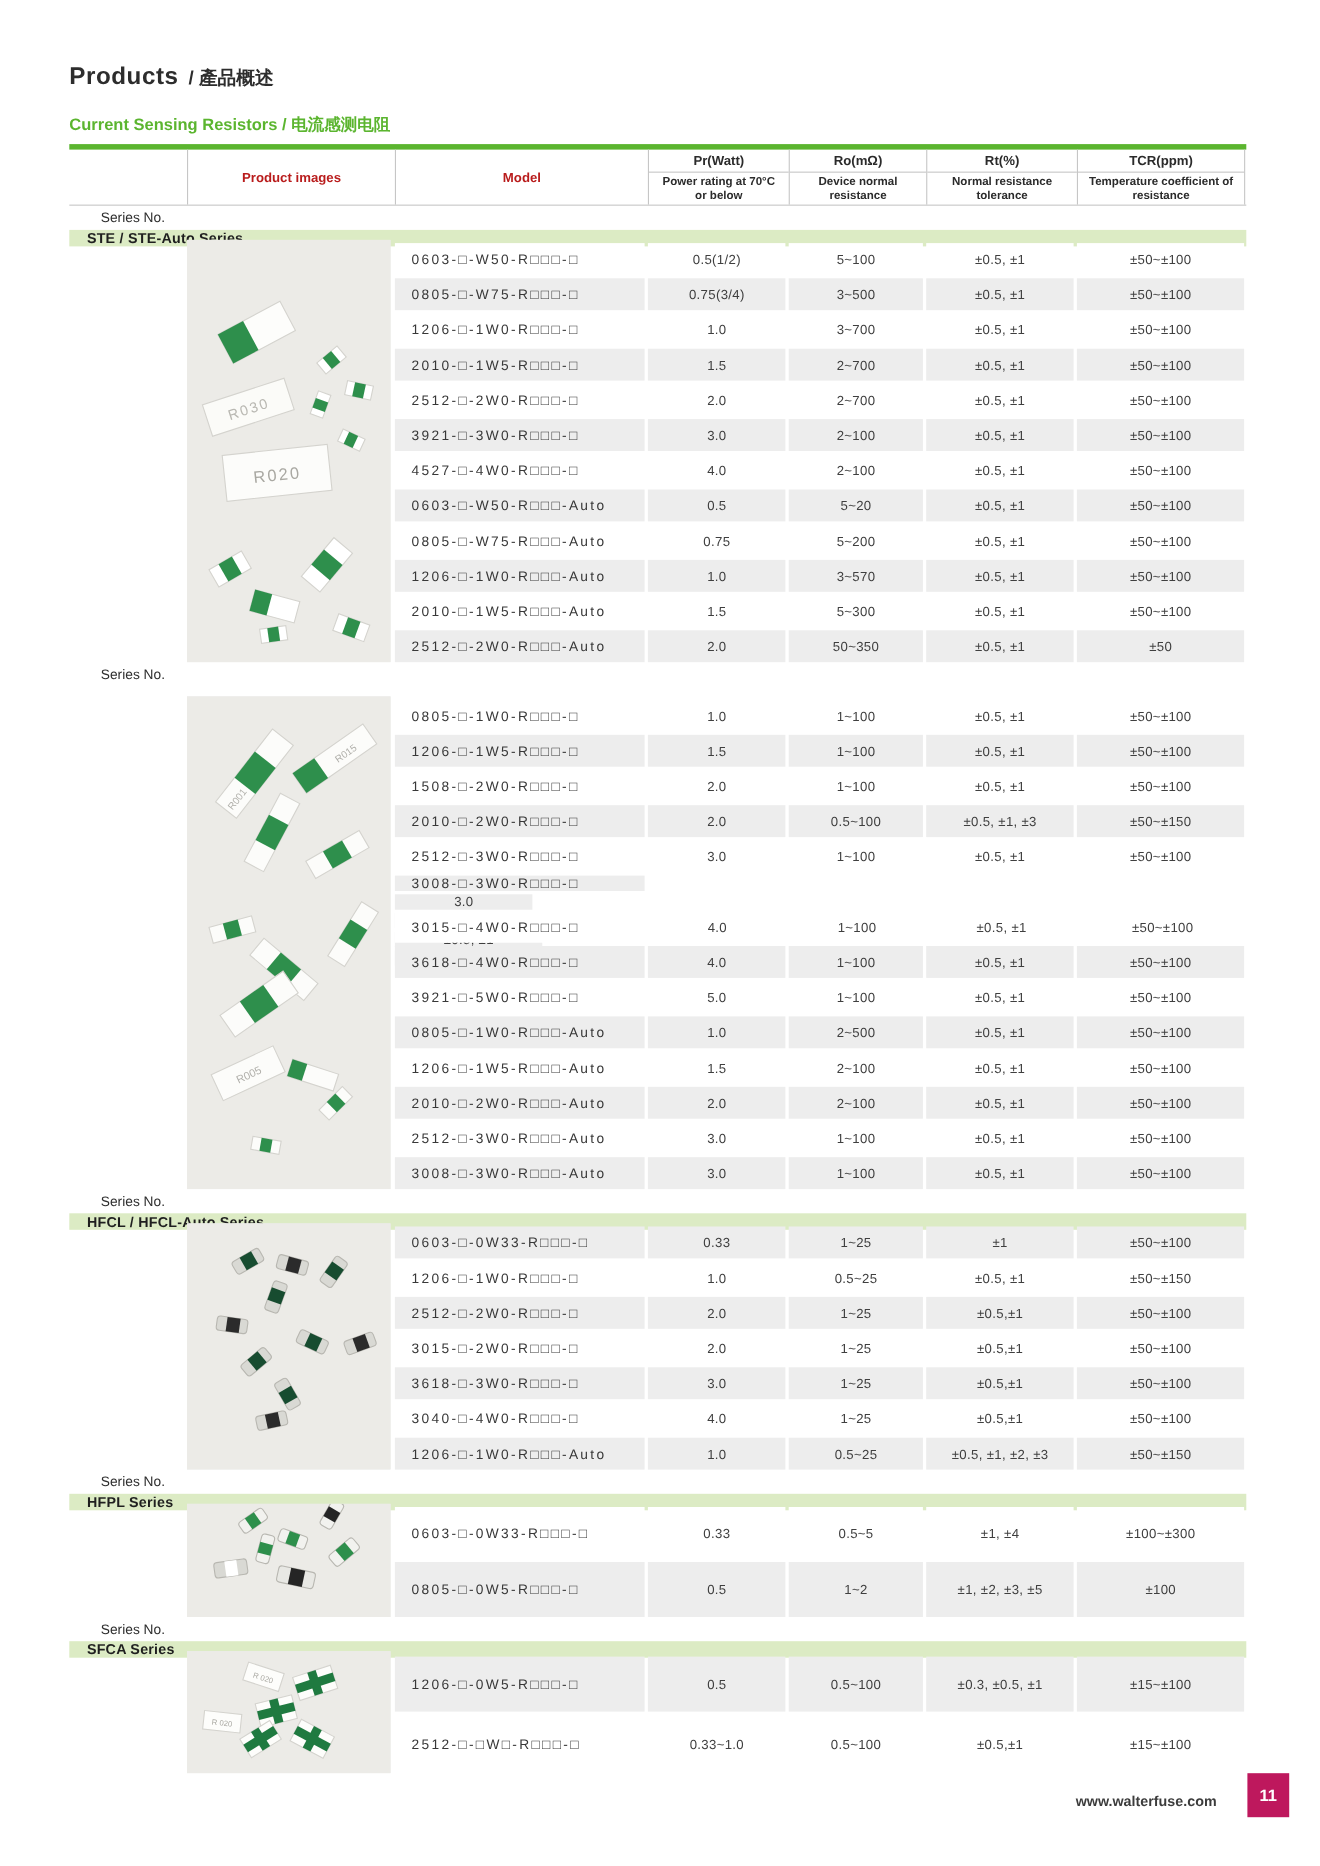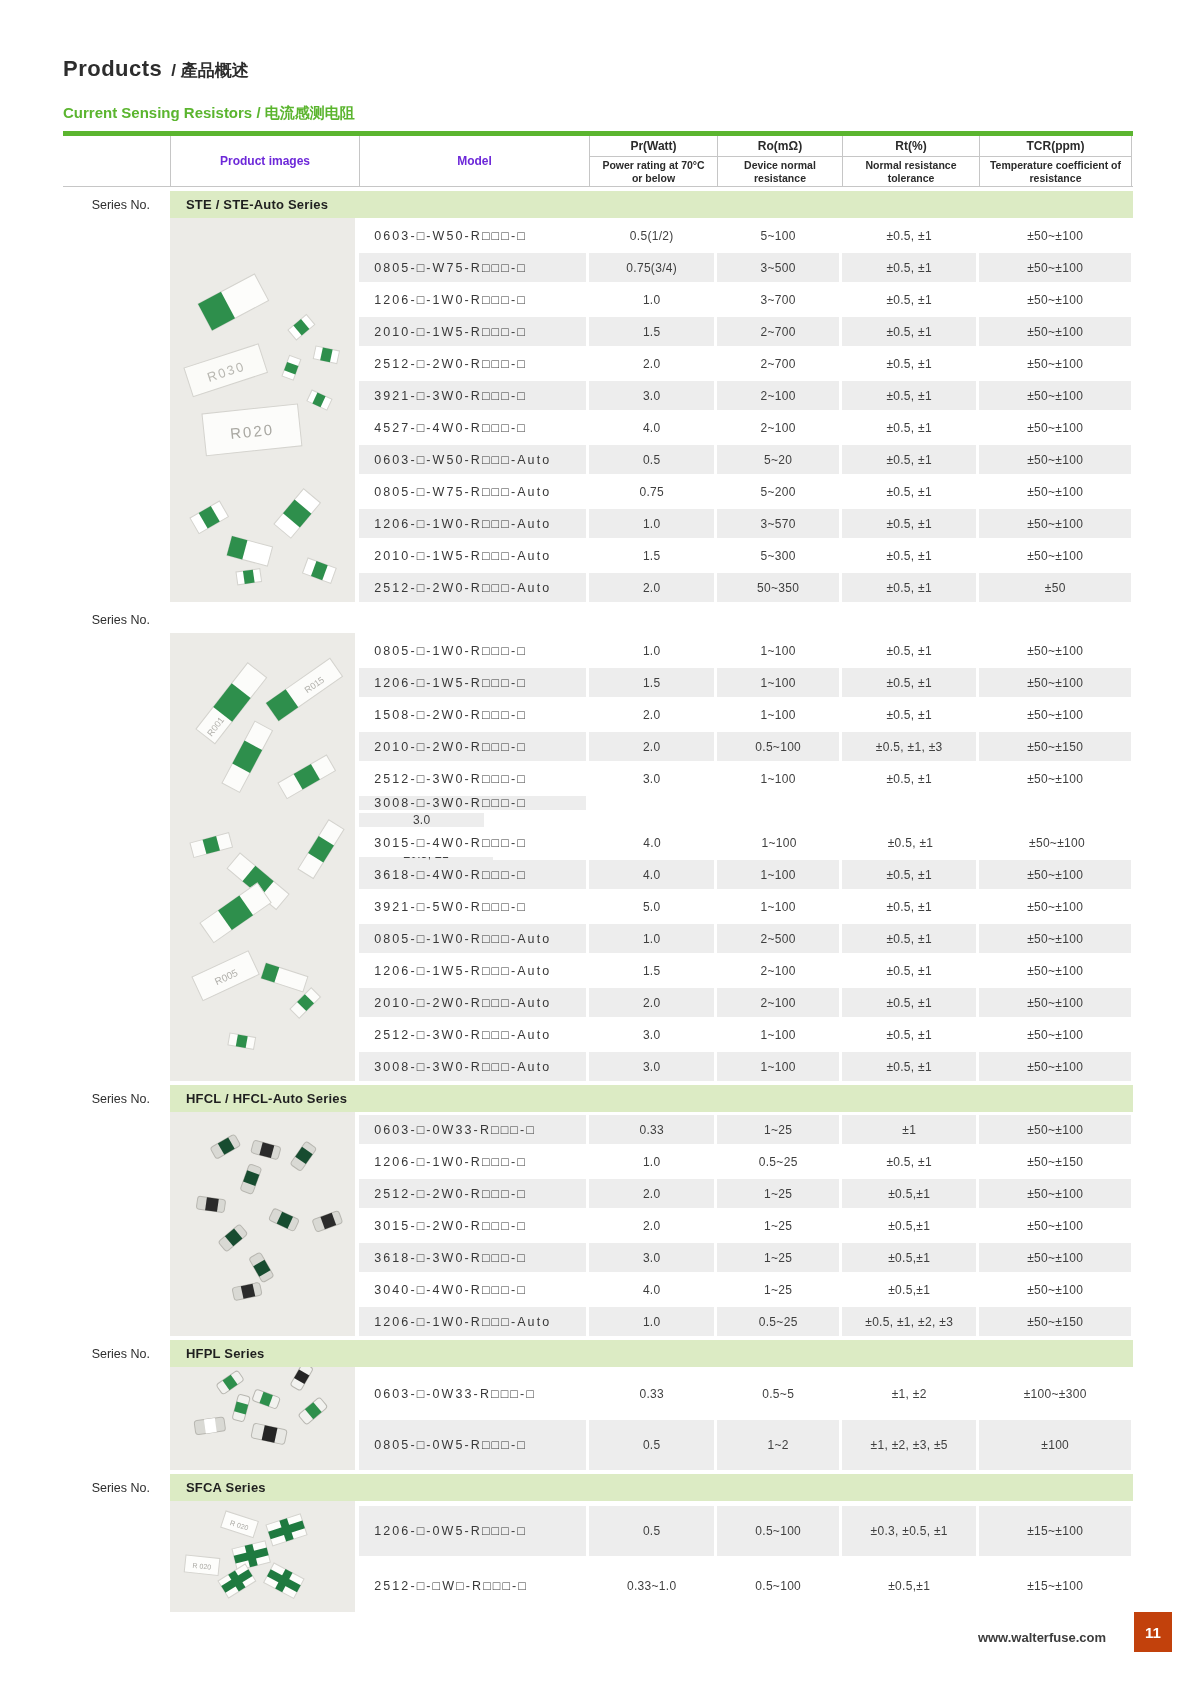--- a/index.html
+++ b/index.html
@@ -15,53 +15,53 @@
   .logo-text{line-height:1;}
   .logo-text .l1{font-size:24px;font-weight:bold;color:#4a4a47;letter-spacing:1px;}
   .logo-text .l2{font-size:14.5px;font-weight:bold;color:#4a4a47;letter-spacing:1.2px;margin-top:3px;}
   .sec-heading{margin-top:18px;height:19px;font-size:15px;font-weight:bold;color:#5bb52f;}
   .green-rule{margin-top:8px;height:5px;background:#5bb52f;}
 
   
   .thead{display:flex;height:50px;border-bottom:1px solid #c6c6c6;}
   .th-spacer{width:107px;}
   .th-cell{box-sizing:border-box;display:flex;align-items:center;justify-content:center;
-           font-size:12px;font-weight:bold;color:#6d28d9;}
+           font-size:12px;font-weight:bold;color:#b91c1c;}
   .th-images{width:190px;border-left:1px solid #c6c6c6;border-right:1px solid #c6c6c6;}
   .th-model{width:230px;border-right:1px solid #c6c6c6;}
   .th-group{box-sizing:border-box;border-right:1px solid #c6c6c6;display:flex;flex-direction:column;}
   .th-group .t{height:21px;border-bottom:1px solid #c6c6c6;display:flex;align-items:center;justify-content:center;
                font-size:12px;font-weight:bold;color:#2b2b2b;}
   .th-group .s{flex:1;display:flex;align-items:center;justify-content:center;text-align:center;
                font-size:10.5px;line-height:1.18;font-weight:bold;color:#2b2b2b;padding:2px 6px;}
   .w-pr{width:128px;} .w-ro{width:125px;} .w-rt{width:137px;} .w-tcr{width:152px;}
 
   
-  .band-row{height:31px;display:flex;}
+  .band-row{height:31px;display:flex;flex-direction:column;}
   .series-label{width:107px;box-sizing:border-box;display:flex;align-items:center;justify-content:flex-end;
                 padding-right:20px;padding-top:4px;font-size:12.5px;color:#2e2e2e;}
   .series-band{flex:1;margin-top:4px;background:#dcebc4;display:flex;align-items:center;}
   .series-band span{font-size:13px;font-weight:bold;color:#1f1f1f;padding-left:16px;letter-spacing:.2px;}
 
   
   .section-body{display:flex;}
   .label-spacer{width:107px;}
   .photo-cell{width:186px;background:#ecebe7;overflow:hidden;}
   .rows{width:776px;margin-left:4px;}
   .row{display:flex;gap:3px;box-sizing:border-box;}
   .cell{box-sizing:border-box;background:#ffffff;display:flex;align-items:center;justify-content:center;
         font-size:12px;color:#3f3f3f;letter-spacing:.3px;}
   .row.gray .cell{background:#ededed;}
   .cell.model{width:227px;justify-content:flex-start;padding-left:15px;
               font-size:12.5px;letter-spacing:2.1px;color:#383838;}
   .cell.pr{width:125px;} .cell.ro{width:122px;} .cell.rt{width:134px;} .cell.tcr{width:152px;}
 
   
   .site{position:absolute;top:1630px;right:94px;font-size:13px;font-weight:bold;color:#3c3c3c;}
-  .pagenum{position:absolute;left:1134px;top:1612px;width:38px;height:40px;background:#c2410c;
+  .pagenum{position:absolute;left:1134px;top:1612px;width:38px;height:40px;background:#be185d;
            color:#fff;font-size:15px;font-weight:bold;display:flex;align-items:center;justify-content:center;}
 
   svg text{font-family:"Liberation Sans","DejaVu Sans",sans-serif;}
 </style>
 </head>
 <body>
 
 <div class="page">
 
 
@@ -551,21 +551,21 @@
                 <rect width="28" height="13" rx="3" fill="#f2f2ef" stroke="#b8b7b1"></rect>
                 <rect x="9" width="11" height="13" fill="#2e8f4c"></rect>
               </g>
   </svg>
 </div>
           <div class="rows">
             <div class="row" style="height: 50px; padding-top: 3px;">
               <div class="cell model">0603-□-0W33-R□□□-□</div>
               <div class="cell pr">0.33</div>
               <div class="cell ro">0.5~5</div>
-              <div class="cell rt">±1, ±2</div>
+              <div class="cell rt">±1, ±4</div>
               <div class="cell tcr">±100~±300</div>
             </div>
             <div class="row gray" style="height: 53px; padding-top: 3px;">
               <div class="cell model">0805-□-0W5-R□□□-□</div>
               <div class="cell pr">0.5</div>
               <div class="cell ro">1~2</div>
               <div class="cell rt">±1, ±2, ±3, ±5</div>
               <div class="cell tcr">±100</div>
             </div>
           </div>

